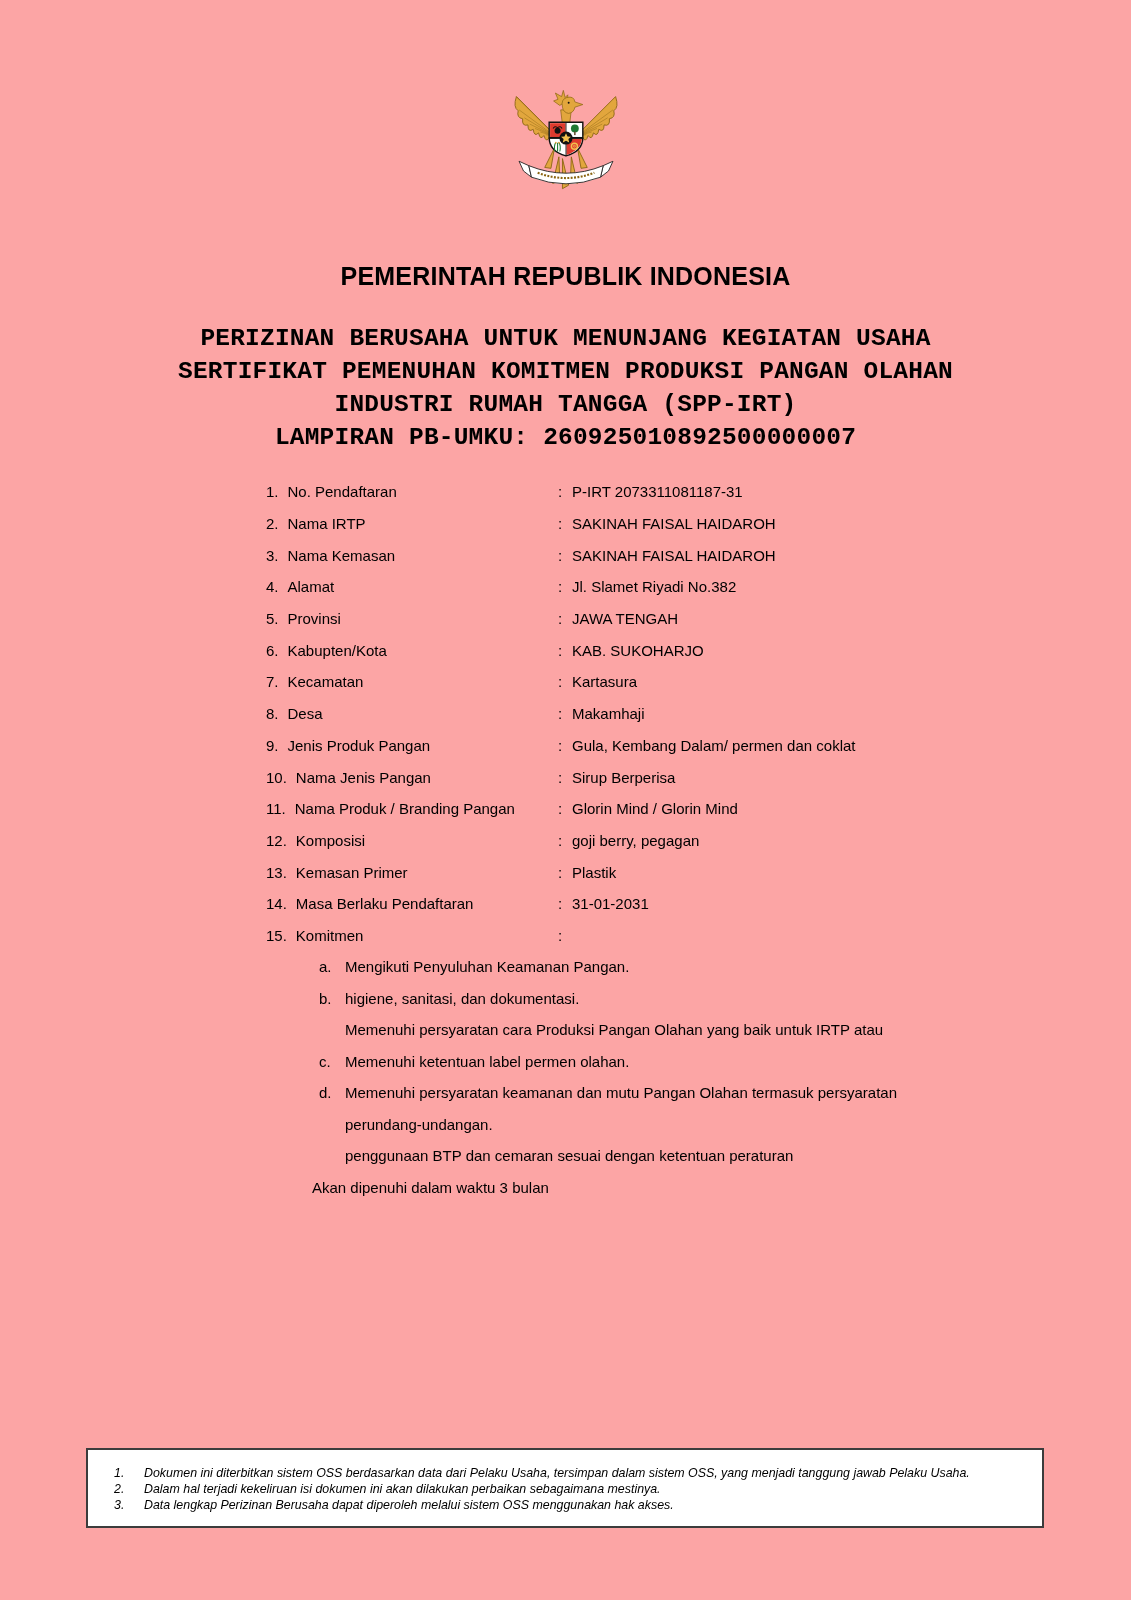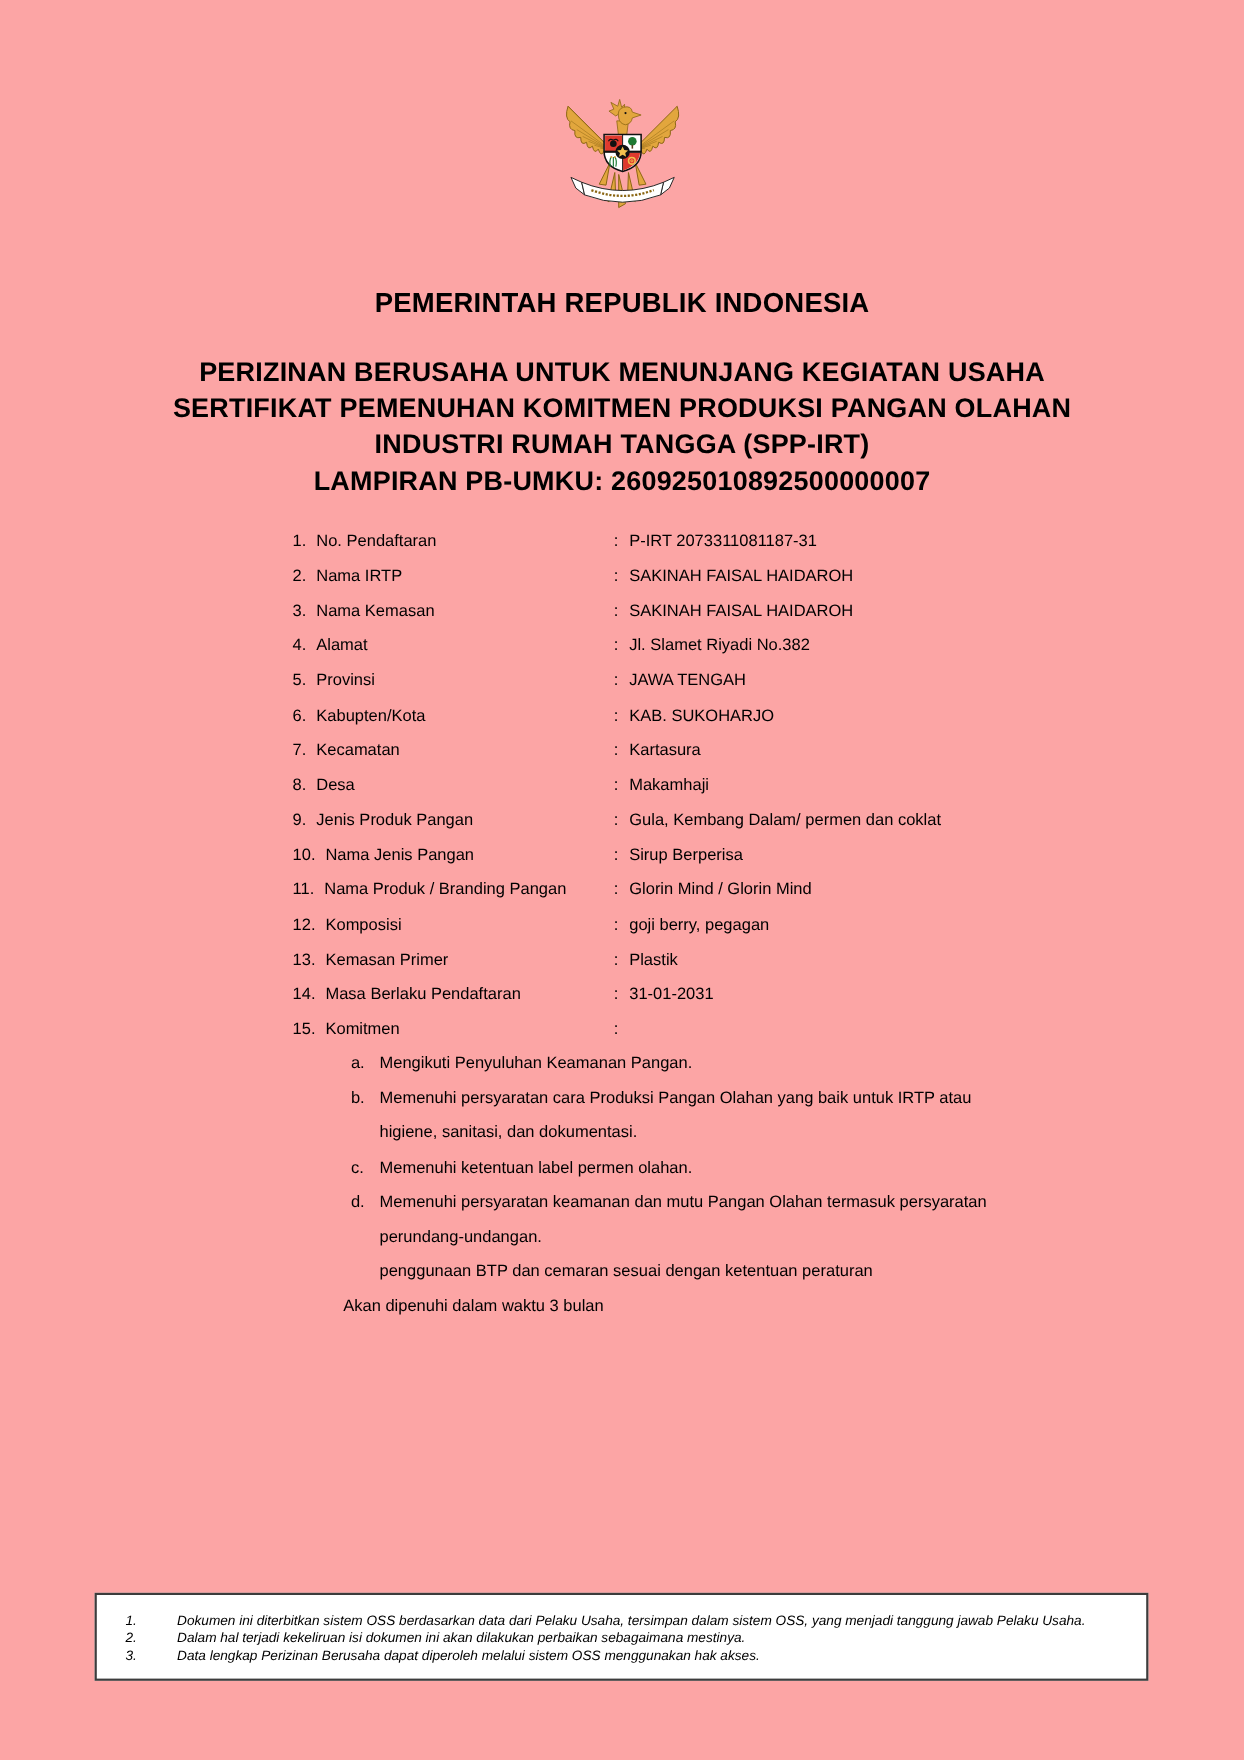--- a/index.html
+++ b/index.html
@@ -39,20 +39,21 @@
   .title-block {
     position: absolute;
     top: 322px;
     left: 0;
     width: 100%;
     text-align: center;
     font-size: 24.5px;
     font-weight: bold;
     line-height: 33px;
     letter-spacing: 0.2px;
+    font-family: Liberation Mono, monospace;
   }
 
   .field-list {
     position: absolute;
     top: 476px;
     left: 266px;
     width: 620px;
     font-size: 15px;
   }
   .field-row {
@@ -121,21 +122,21 @@
   .footer-note {
     display: flex;
     font-size: 12.4px;
     line-height: 16px;
     font-style: italic;
   }
   .footer-note-no {
     flex: 0 0 30px;
     margin-left: 26px;
   }
-  .footer-note-text { flex: 1 1 auto; padding-right: 4px; margin-left: 17px; }
+  .footer-note-text { flex: 1 1 auto; padding-right: 4px; }
 </style>
 </head>
 <body>
 
 <div class="page">
 
   <div class="emblem">
     <svg viewBox="0 0 140 125" xmlns="http://www.w3.org/2000/svg">
 
       <g stroke="#8A6512" stroke-width="1" fill="#E2A63D">
@@ -343,22 +344,22 @@
   <div class="komitmen-list">
     <div class="komitmen-item">
       <span class="komitmen-letter">a.</span>
       <div class="komitmen-text">
         <div>Mengikuti Penyuluhan Keamanan Pangan.</div>
       </div>
     </div>
     <div class="komitmen-item">
       <span class="komitmen-letter">b.</span>
       <div class="komitmen-text">
+        <div>higiene, sanitasi, dan dokumentasi.</div>
         <div>Memenuhi persyaratan cara Produksi Pangan Olahan yang baik untuk IRTP atau</div>
-        <div>higiene, sanitasi, dan dokumentasi.</div>
       </div>
     </div>
     <div class="komitmen-item">
       <span class="komitmen-letter">c.</span>
       <div class="komitmen-text">
         <div>Memenuhi ketentuan label permen olahan.</div>
       </div>
     </div>
     <div class="komitmen-item">
       <span class="komitmen-letter">d.</span>

